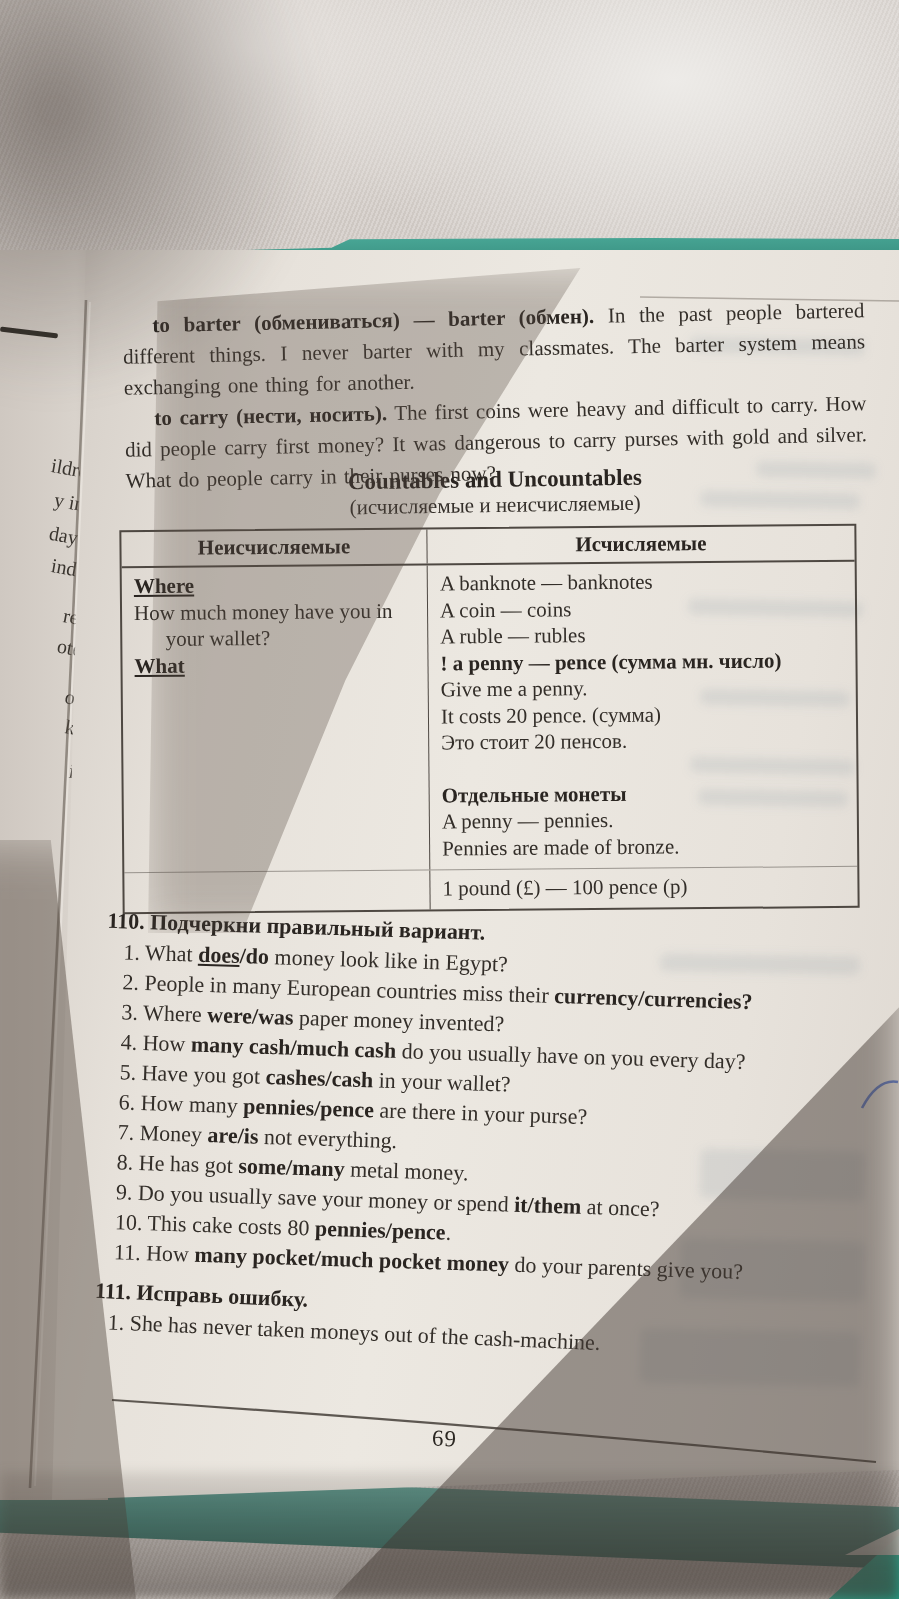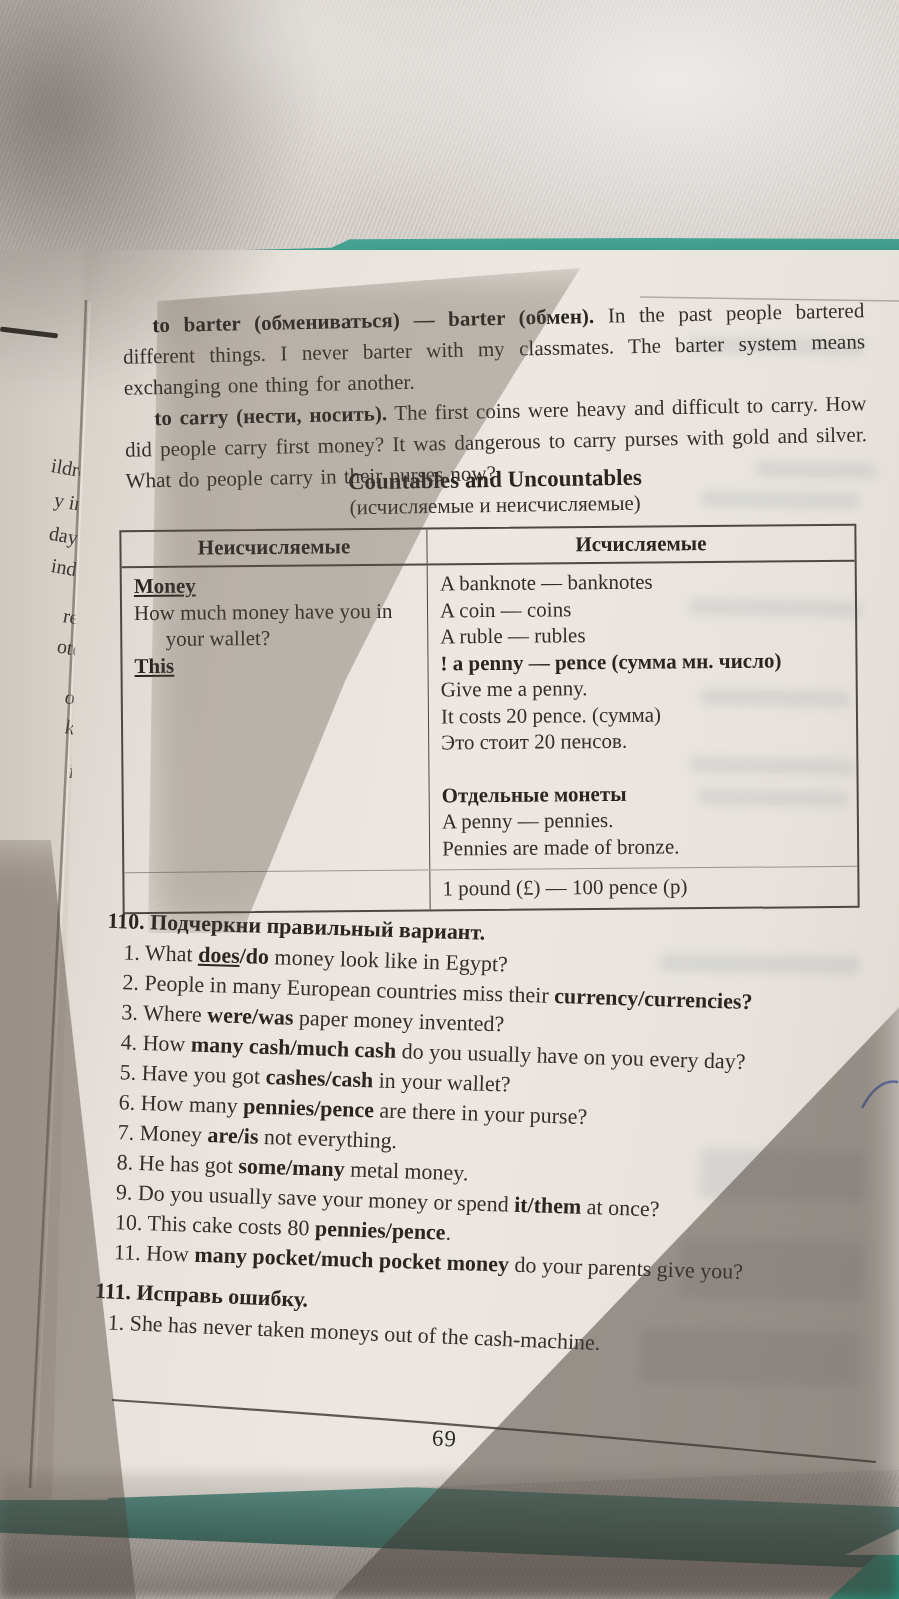--- a/index.html
+++ b/index.html
@@ -165,24 +165,24 @@
   <div class="t2">(исчисляемые и неисчисляемые)</div>
 </div>
 
 <div class="abs tbl">
   <div class="tbl-head">
     <div>Неисчисляемые</div>
     <div>Исчисляемые</div>
   </div>
   <div class="tbl-body">
     <div>
-        <div class="tline"><span class="b u">Money</span></div>
+        <div class="tline"><span class="b u">Where</span></div>
         <div class="tline"><span>How much money have you in</span></div>
         <div class="tline"><span>      your wallet?</span></div>
-        <div class="tline"><span class="b u">This</span></div>
+        <div class="tline"><span class="b u">What</span></div>
       </div>
     <div>
         <div class="tline"><span>A banknote — banknotes</span></div>
         <div class="tline"><span>A coin — coins</span></div>
         <div class="tline"><span>A ruble — rubles</span></div>
         <div class="tline"><span class="b">! a penny — pence (сумма мн. число)</span></div>
         <div class="tline"><span>Give me a penny.</span></div>
         <div class="tline"><span>It costs 20 pence. (сумма)</span></div>
         <div class="tline"><span>Это стоит 20 пенсов.</span></div>
         <div class="tline"><span></span></div>

